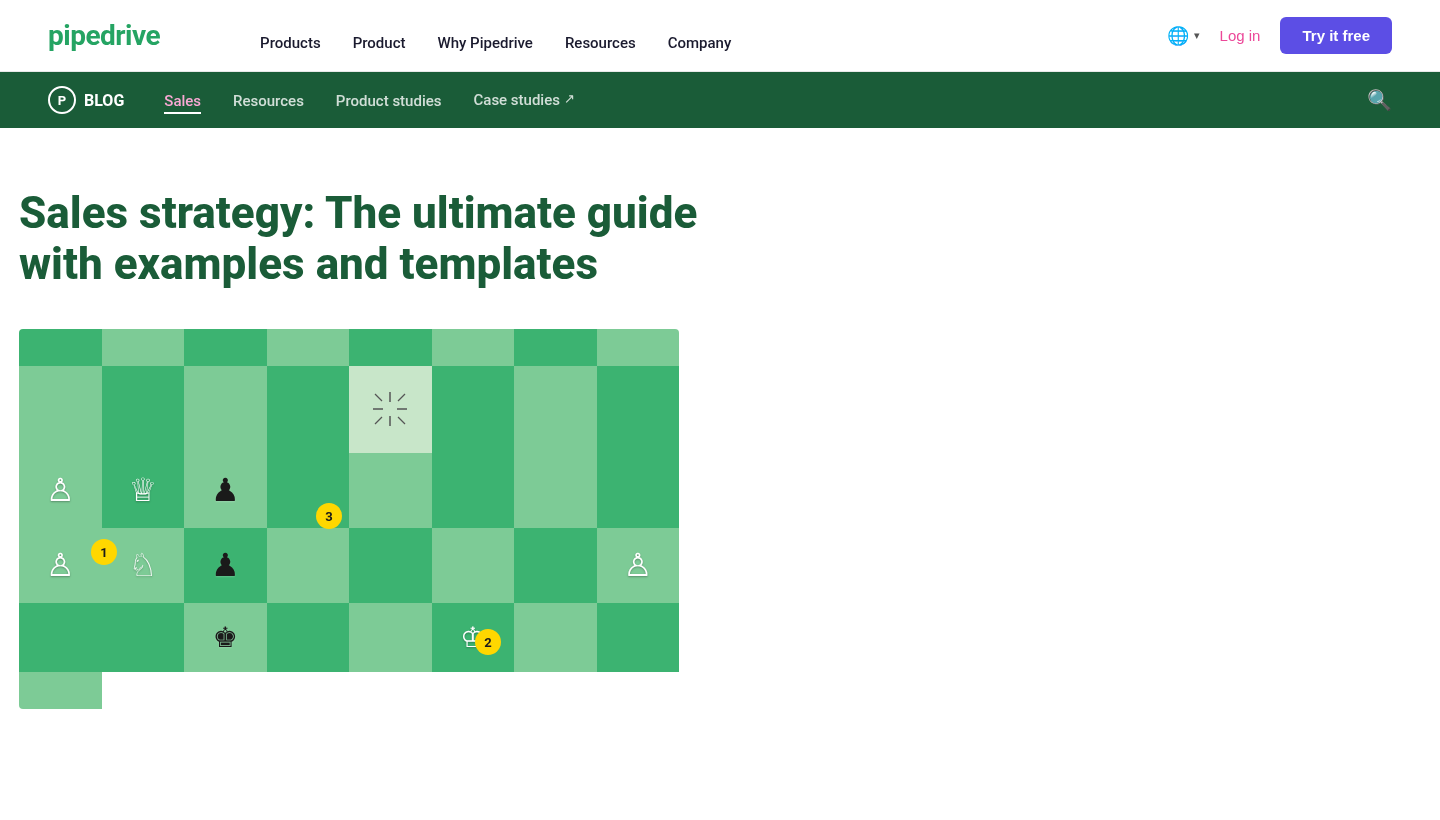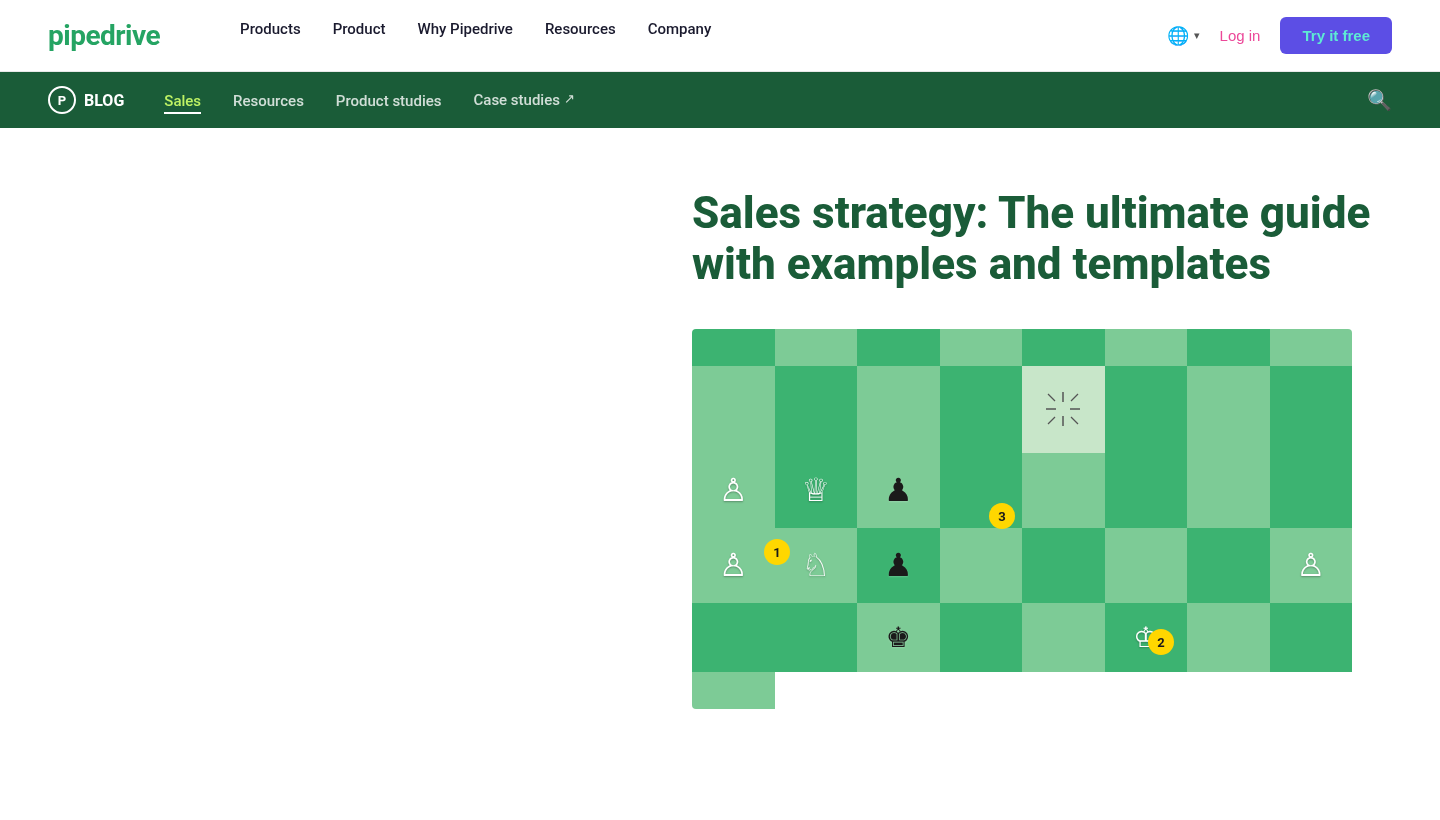--- a/index.html
+++ b/index.html
@@ -4,39 +4,39 @@
   <style>
     * { margin: 0; padding: 0; box-sizing: border-box; }
     body { font-family: -apple-system, BlinkMacSystemFont, 'Segoe UI', Roboto, sans-serif; background: #fff; width: 1440px; min-height: 820px; overflow-x: hidden; }
 
     
     .top-nav {
       display: flex; align-items: center; justify-content: space-between;
       padding: 0 48px; height: 72px; background: #fff;
       border-bottom: 1px solid #e8e8e8;
     }
-    .top-nav-left { display: flex; align-items: flex-start; gap: 40px; }
+    .top-nav-left { display: flex; align-items: flex-end; gap: 60px; }
     .logo { font-size: 28px; font-weight: 700; color: #25a463; letter-spacing: -0.5px; text-decoration: none; }
     .nav-links { display: flex; gap: 32px; list-style: none; margin-left: 40px; }
     .nav-links li a {
       font-size: 15px; color: #1a1a2e; text-decoration: none; font-weight: 500;
     }
     .top-nav-right { display: flex; align-items: center; gap: 20px; }
     .globe-btn {
       display: flex; align-items: center; gap: 4px;
       background: none; border: none; cursor: pointer; font-size: 15px; color: #1a1a2e;
     }
     .globe-icon { font-size: 18px; }
     .chevron-icon { font-size: 11px; color: #555; }
     .login-btn {
       background: none; border: none; font-size: 15px; font-weight: 500;
       color: #ec4899; cursor: pointer;
     }
     .try-btn {
-      background: #5c4ee5; color: #5eead4; border: none; border-radius: 6px;
+      background: #5c4ee5; color: #ffffff; border: none; border-radius: 6px;
       padding: 10px 22px; font-size: 15px; font-weight: 600; cursor: pointer;
     }
 
     
     .blog-nav {
       display: flex; align-items: center;
       background: #1a5c38; height: 56px; padding: 0 48px;
     }
     .blog-logo {
       display: flex; align-items: center; gap: 8px;
@@ -45,32 +45,32 @@
     .blog-logo-circle {
       width: 28px; height: 28px; border-radius: 50%;
       border: 2px solid #fff; display: flex; align-items: center; justify-content: center;
       font-size: 13px; font-weight: 700; color: #fff;
     }
     .blog-nav-links { display: flex; gap: 32px; list-style: none; flex: 1; }
     .blog-nav-links li a {
       font-size: 15px; color: rgba(255,255,255,0.8); text-decoration: none; font-weight: 500;
     }
     .blog-nav-links li a.active {
-      color: #bef264; border-bottom: 2px solid #fff; padding-bottom: 2px;
+      color: #f9a8d4; border-bottom: 2px solid #fff; padding-bottom: 2px;
     }
     .case-studies-link { display: flex; align-items: flex-start; gap: 4px; }
     .case-studies-arrow { font-size: 13px; }
     .blog-search {
       background: none; border: none; color: #fff; cursor: pointer; font-size: 20px;
     }
 
     
     .main-content {
-      display: flex; flex-direction: column; align-items: flex-end;
-      padding: 60px 48px 0;
+      display: flex; flex-direction: column; align-items: flex-start;
+      padding: 60px 19px 0;
     }
     .article-container {
       max-width: 700px; width: 100%;
     }
     .article-title {
       font-size: 44px; font-weight: 800; color: #1a5c38;
       line-height: 1.15; margin-bottom: 40px;
     }
 
     

